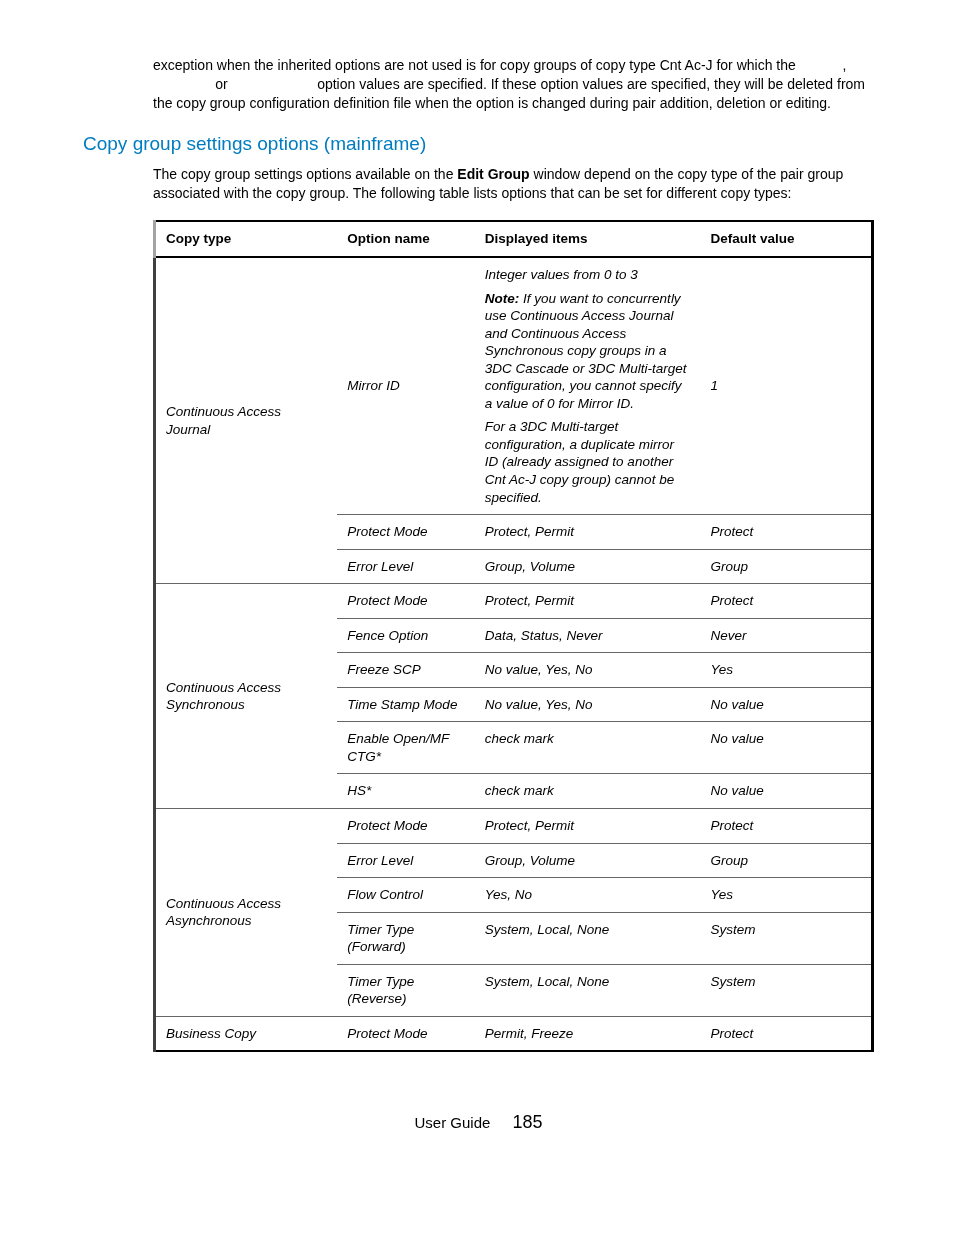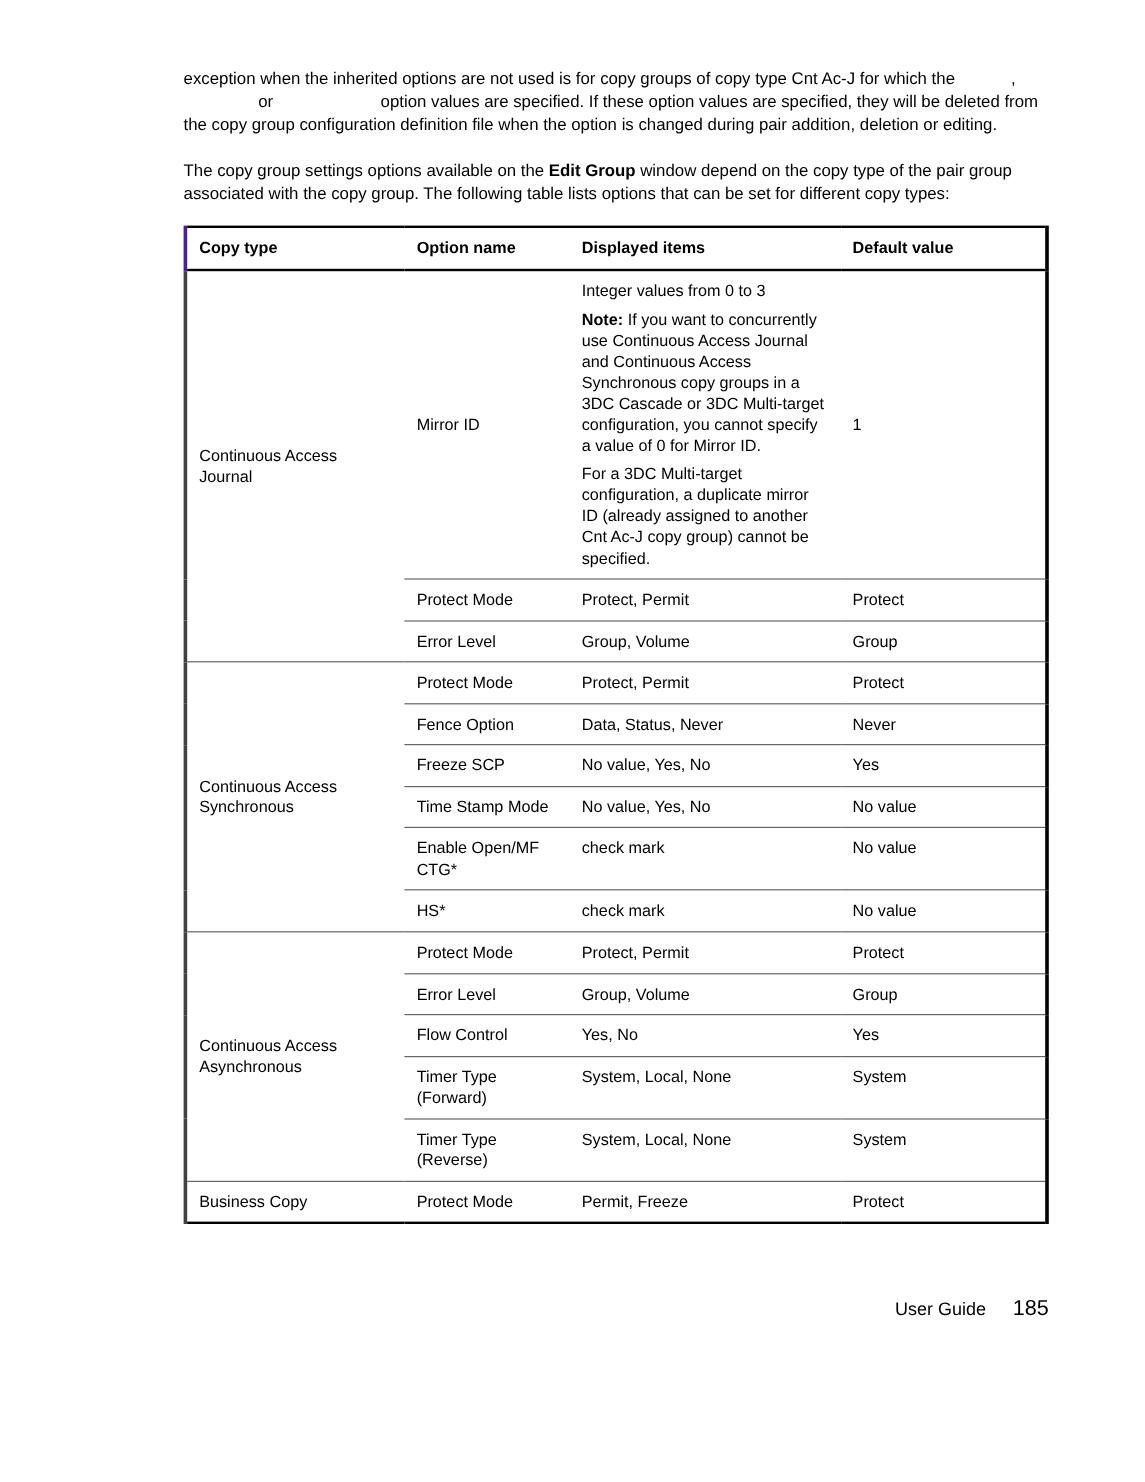--- a/index.html
+++ b/index.html
@@ -44,62 +44,64 @@
     padding: 8px 10px;
     font-size: 13.5px;
     line-height: 1.3;
   }
   table.options th {
     font-weight: bold;
     border-bottom: 2px solid #000;
   }
   table.options td {
     border-top: 1px solid #666;
+    font-style: italic;
   }
   table.options td.copytype {
     vertical-align: middle;
     border-left: 3px solid #404040;
   }
   table.options th:first-child {
-    border-left: 3px solid #4c1d95;
+    border-left: 3px solid #a3a3a3;
   }
   table.options th:last-child,
   table.options td:last-child {
     border-right: 3px solid #000;
   }
   .group-sep td {
     border-top: 2px solid #000;
   }
   .displayed-cell p {
     margin: 0 0 6px 0;
   }
   .displayed-cell p:last-child {
     margin-bottom: 0;
   }
   .footer {
     margin-top: 60px;
-    text-align: right;
+    text-align: center;
     font-size: 15px;
   }
   .footer .pn {
     font-size: 18px;
     margin-left: 18px;
   }
   .col-ct { width: 170px; }
   .col-on { width: 128px; }
   .col-di { width: 210px; }
   .col-dv { width: 160px; }
 </style>
 </head>
 <body>
 
 <div class="page">
 
   <p class="intro-para">exception when the inherited options are not used is for copy groups of copy type Cnt Ac-J for which the &nbsp;&nbsp;&nbsp;&nbsp;&nbsp;&nbsp;&nbsp;&nbsp;&nbsp;&nbsp;&nbsp;, &nbsp;&nbsp;&nbsp;&nbsp;&nbsp;&nbsp;&nbsp;&nbsp;&nbsp;&nbsp;&nbsp;&nbsp;&nbsp;&nbsp;&nbsp; or &nbsp;&nbsp;&nbsp;&nbsp;&nbsp;&nbsp;&nbsp;&nbsp;&nbsp;&nbsp;&nbsp;&nbsp;&nbsp;&nbsp;&nbsp;&nbsp;&nbsp;&nbsp;&nbsp;&nbsp;&nbsp; option values are specified. If these option values are specified, they will be deleted from the copy group configuration definition file when the option is changed during pair addition, deletion or editing.</p>
 
+  <h2 class="section-heading">Copy group settings options (mainframe)</h2>
 
   <p class="section-intro">
     <span>The copy group settings options available on the </span><span class="bold">Edit Group</span><span> window depend on the copy type of the pair group associated with the copy group. The following table lists options that can be set for different copy types:</span>
   </p>
 
   <table class="options">
     <colgroup>
       <col class="col-ct">
         <col class="col-on">
         <col class="col-di">

